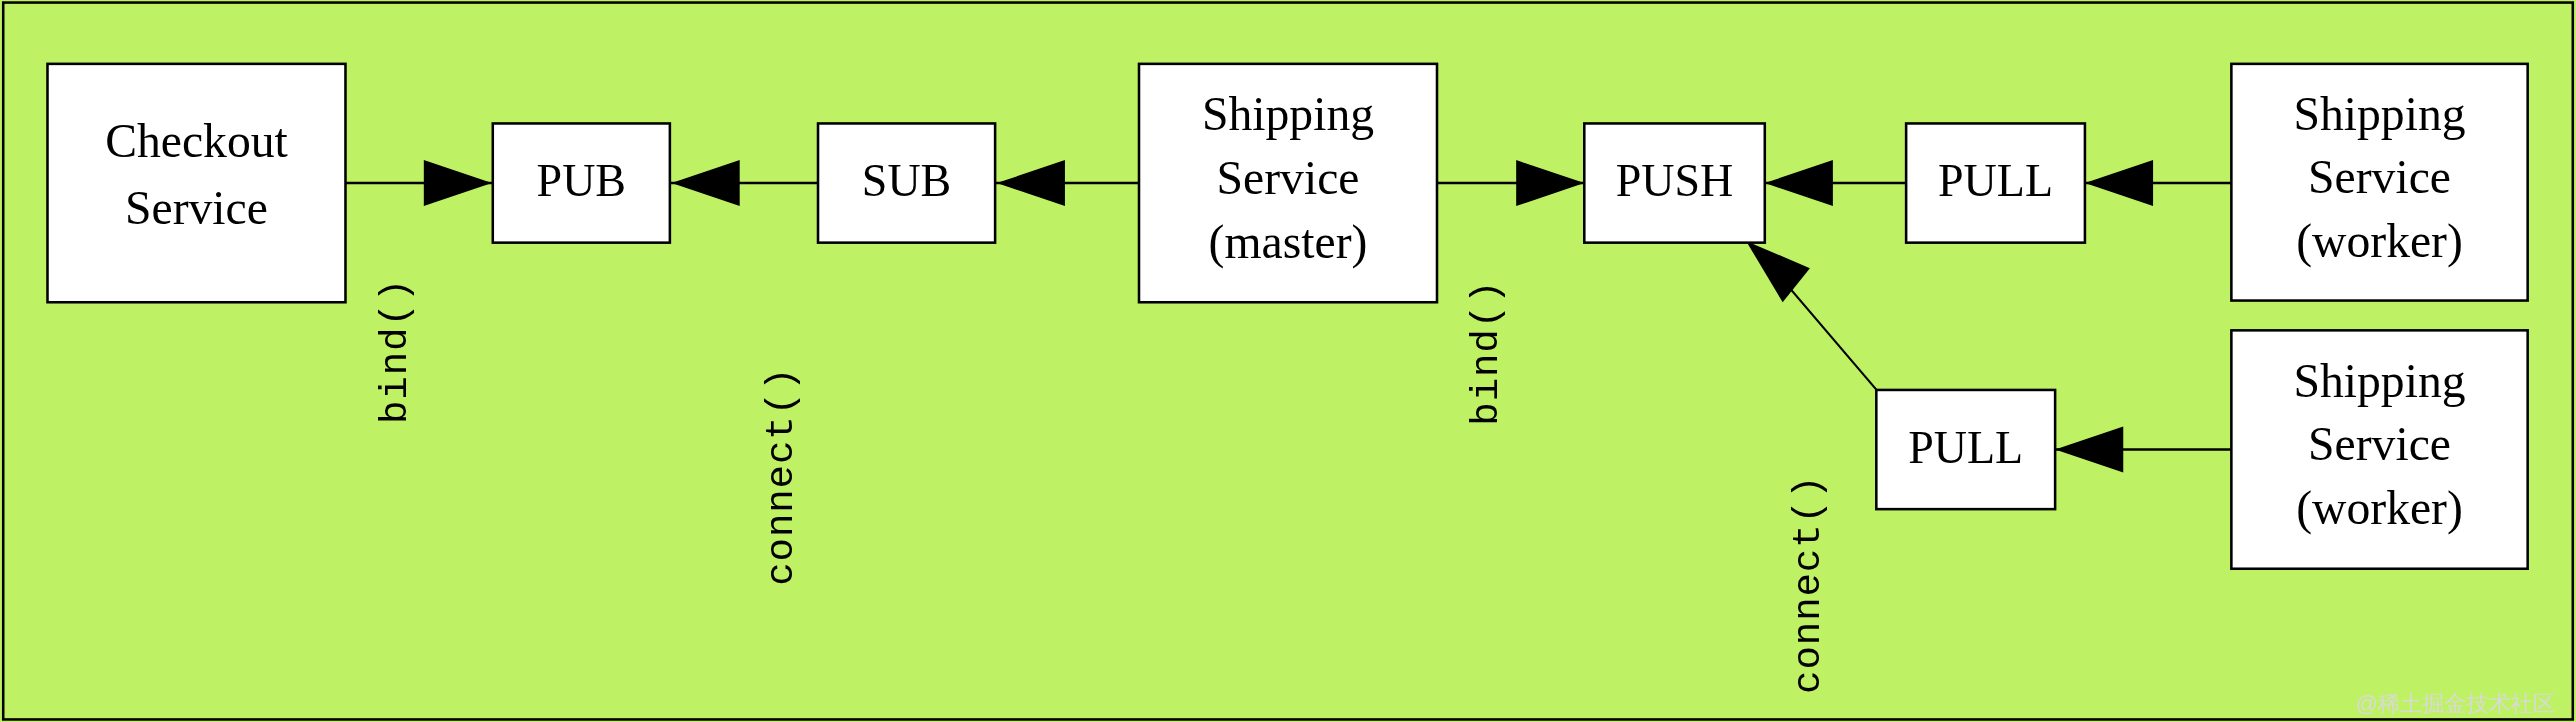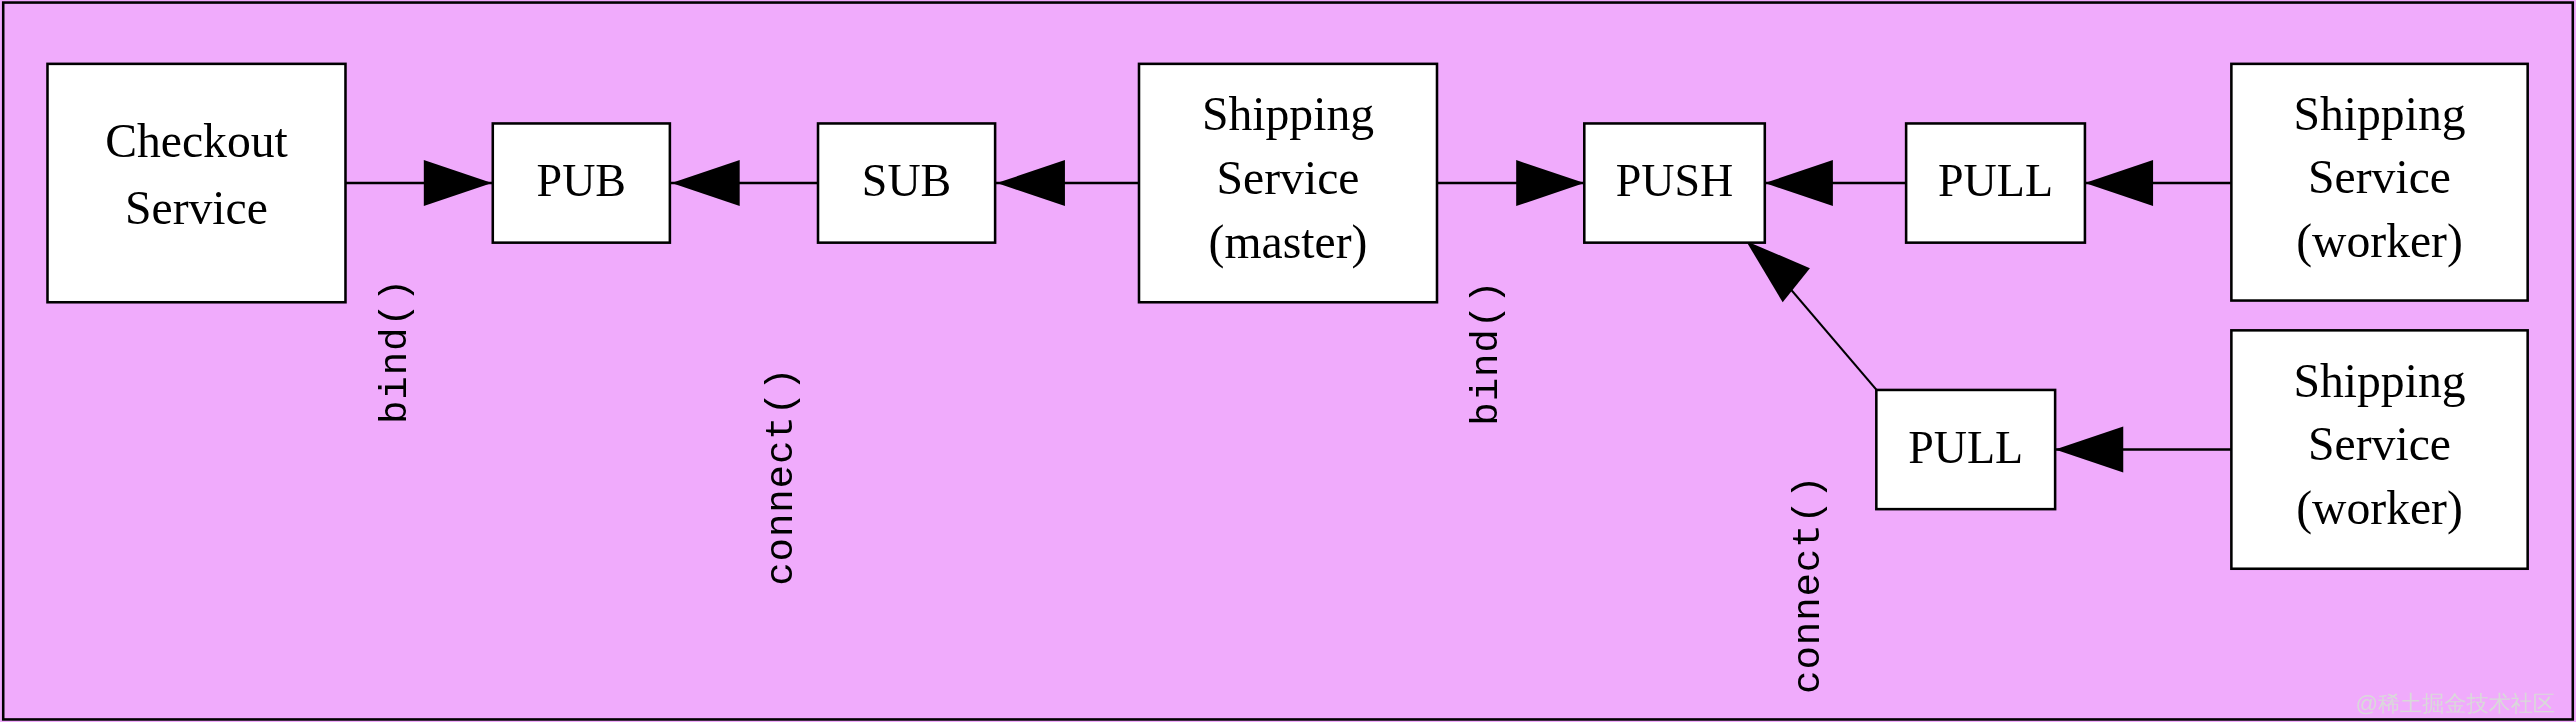--- a/index.html
+++ b/index.html
@@ -4,21 +4,21 @@
 <style>
   html, body {
     margin: 0;
     padding: 0;
     background: #ffffff;
   }
   #canvas-root {
     position: relative;
     width: 2576px;
     height: 722px;
-    background: #f0abfc;
+    background: #bef264;
     overflow: hidden;
     font-family: "Liberation Serif", "DejaVu Serif", serif;
   }
   svg.diagram {
     display: block;
     width: 2576px;
     height: 722px;
   }
   .node-box {
     fill: #ffffff;

